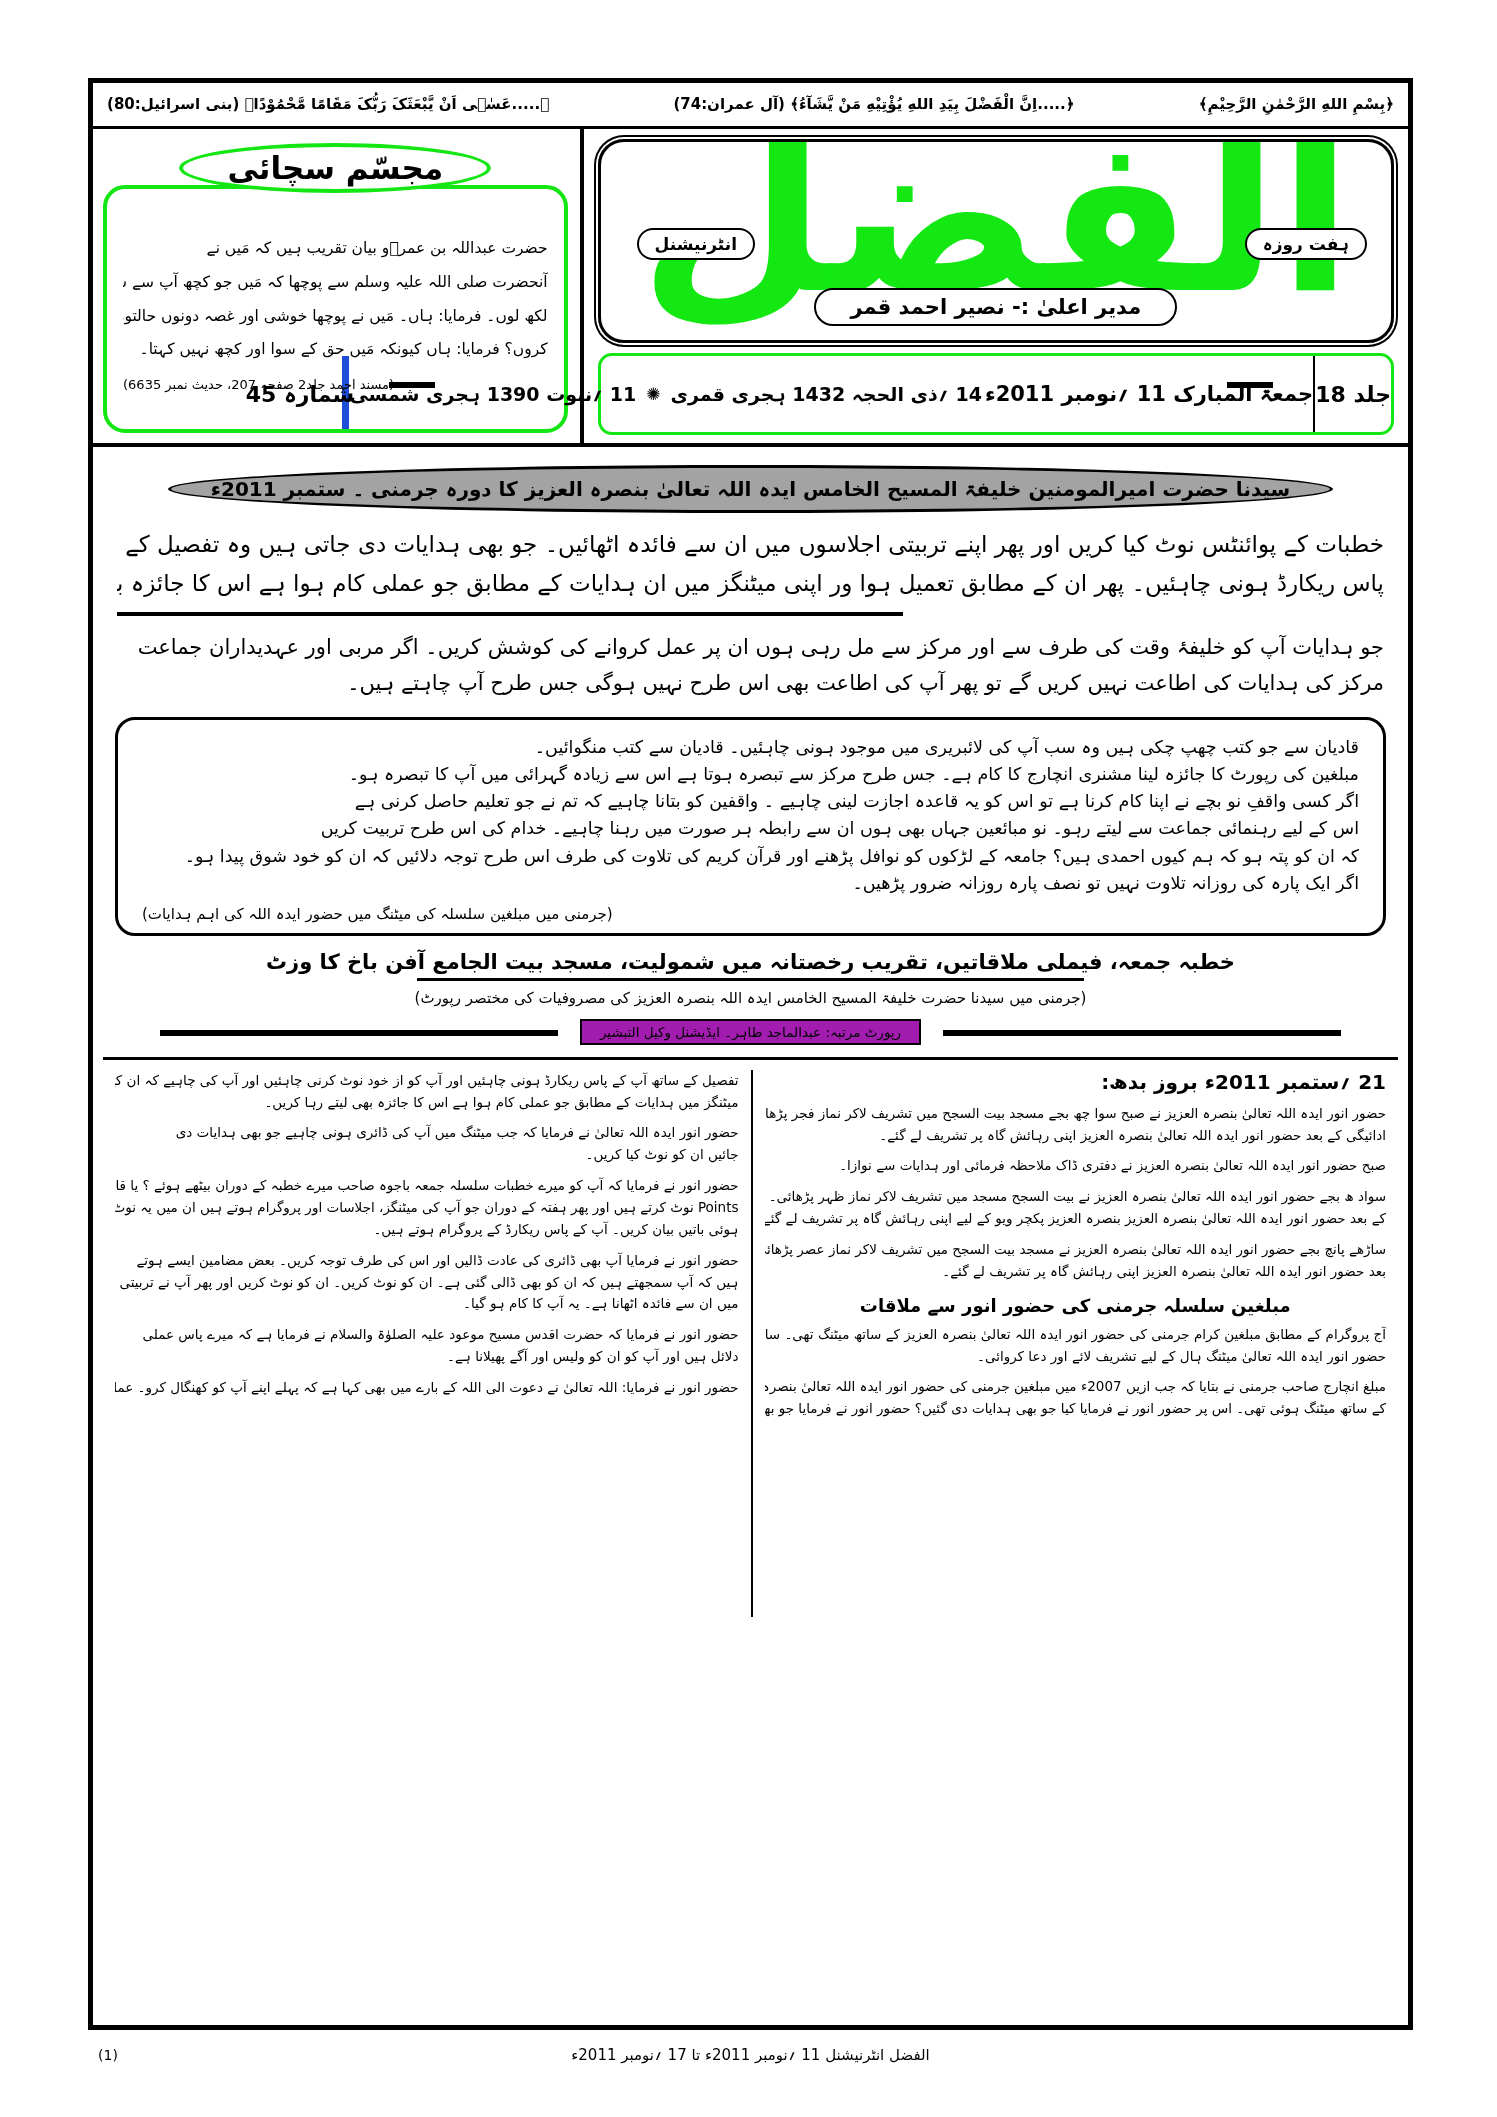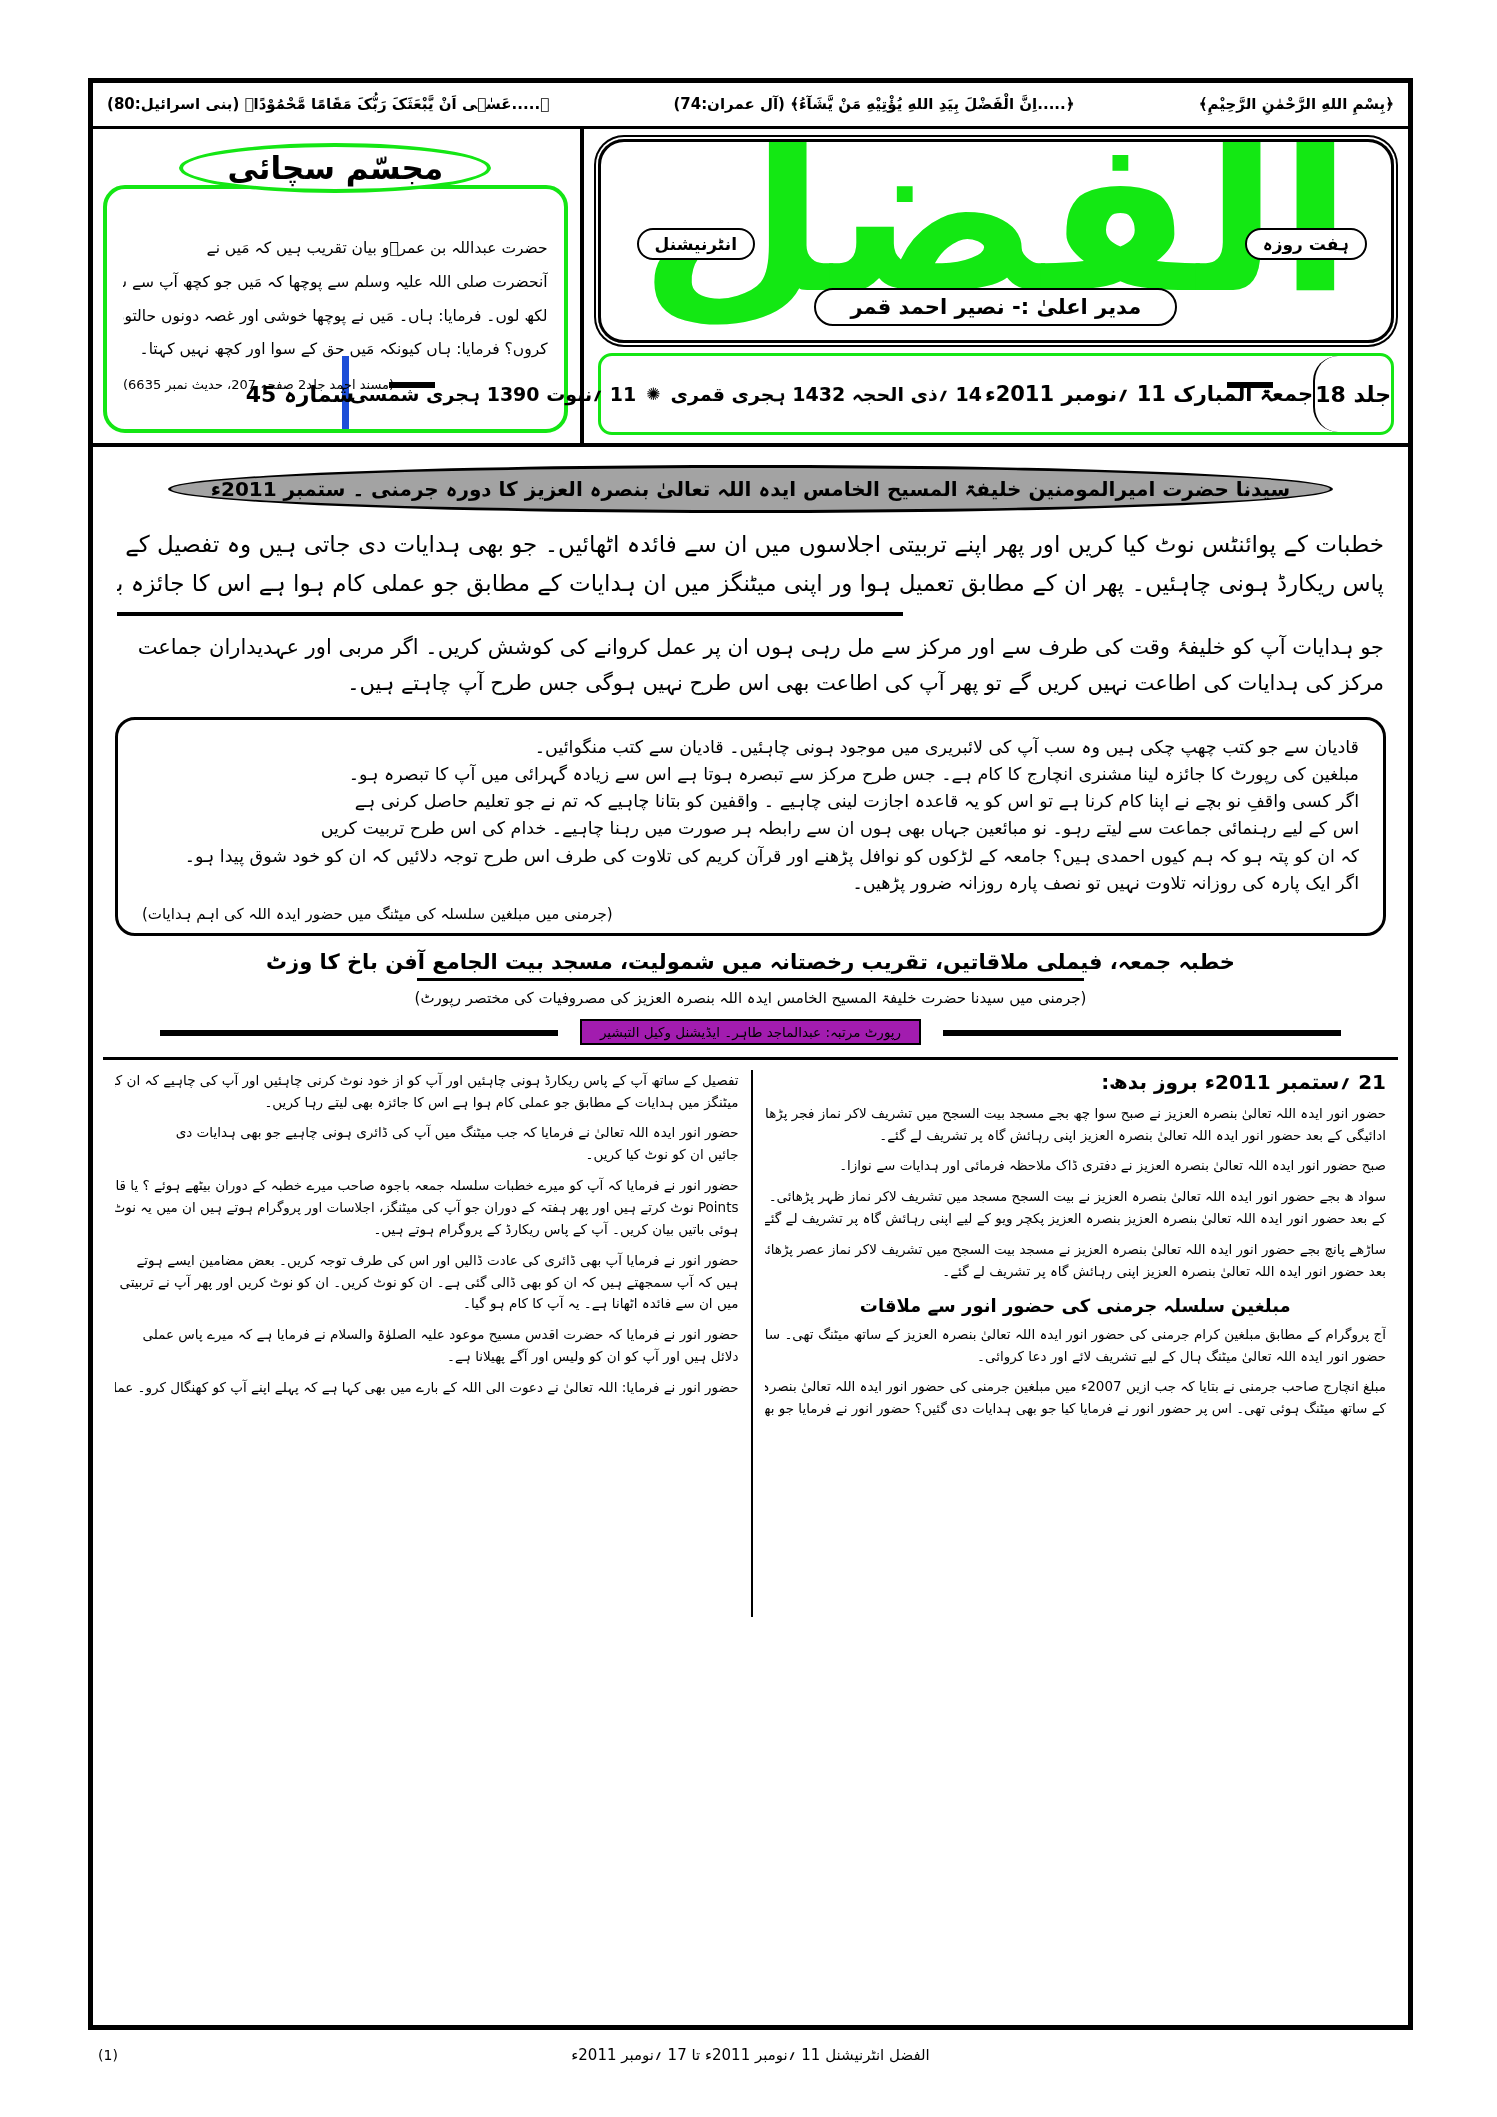--- a/index.html
+++ b/index.html
@@ -104,21 +104,21 @@
     display: flex;
     align-items: stretch;
     font-weight: bold;
   }
   .date-cell-vol, .date-cell-iss {
     width: 92px;
     display: flex; align-items: center; justify-content: center;
     font-size: 22px;
     white-space: nowrap;
   }
-  .date-cell-vol { border-left: 2px solid #000; border-radius: 25px; }
+  .date-cell-vol { border-left: 2px solid #000; }
   .date-cell-iss { border-right: 7px solid #1d4ed8; }
   .date-cell-mid {
     flex: 1;
     display: flex; flex-direction: row;
     align-items: center; justify-content: center;
     gap: 3px;
     position: relative;
   }
   .date-line1 { font-size: 21px; white-space: nowrap; }
   .date-line2 { font-size: 19px; white-space: nowrap; display:flex; align-items:center; gap:10px;}

